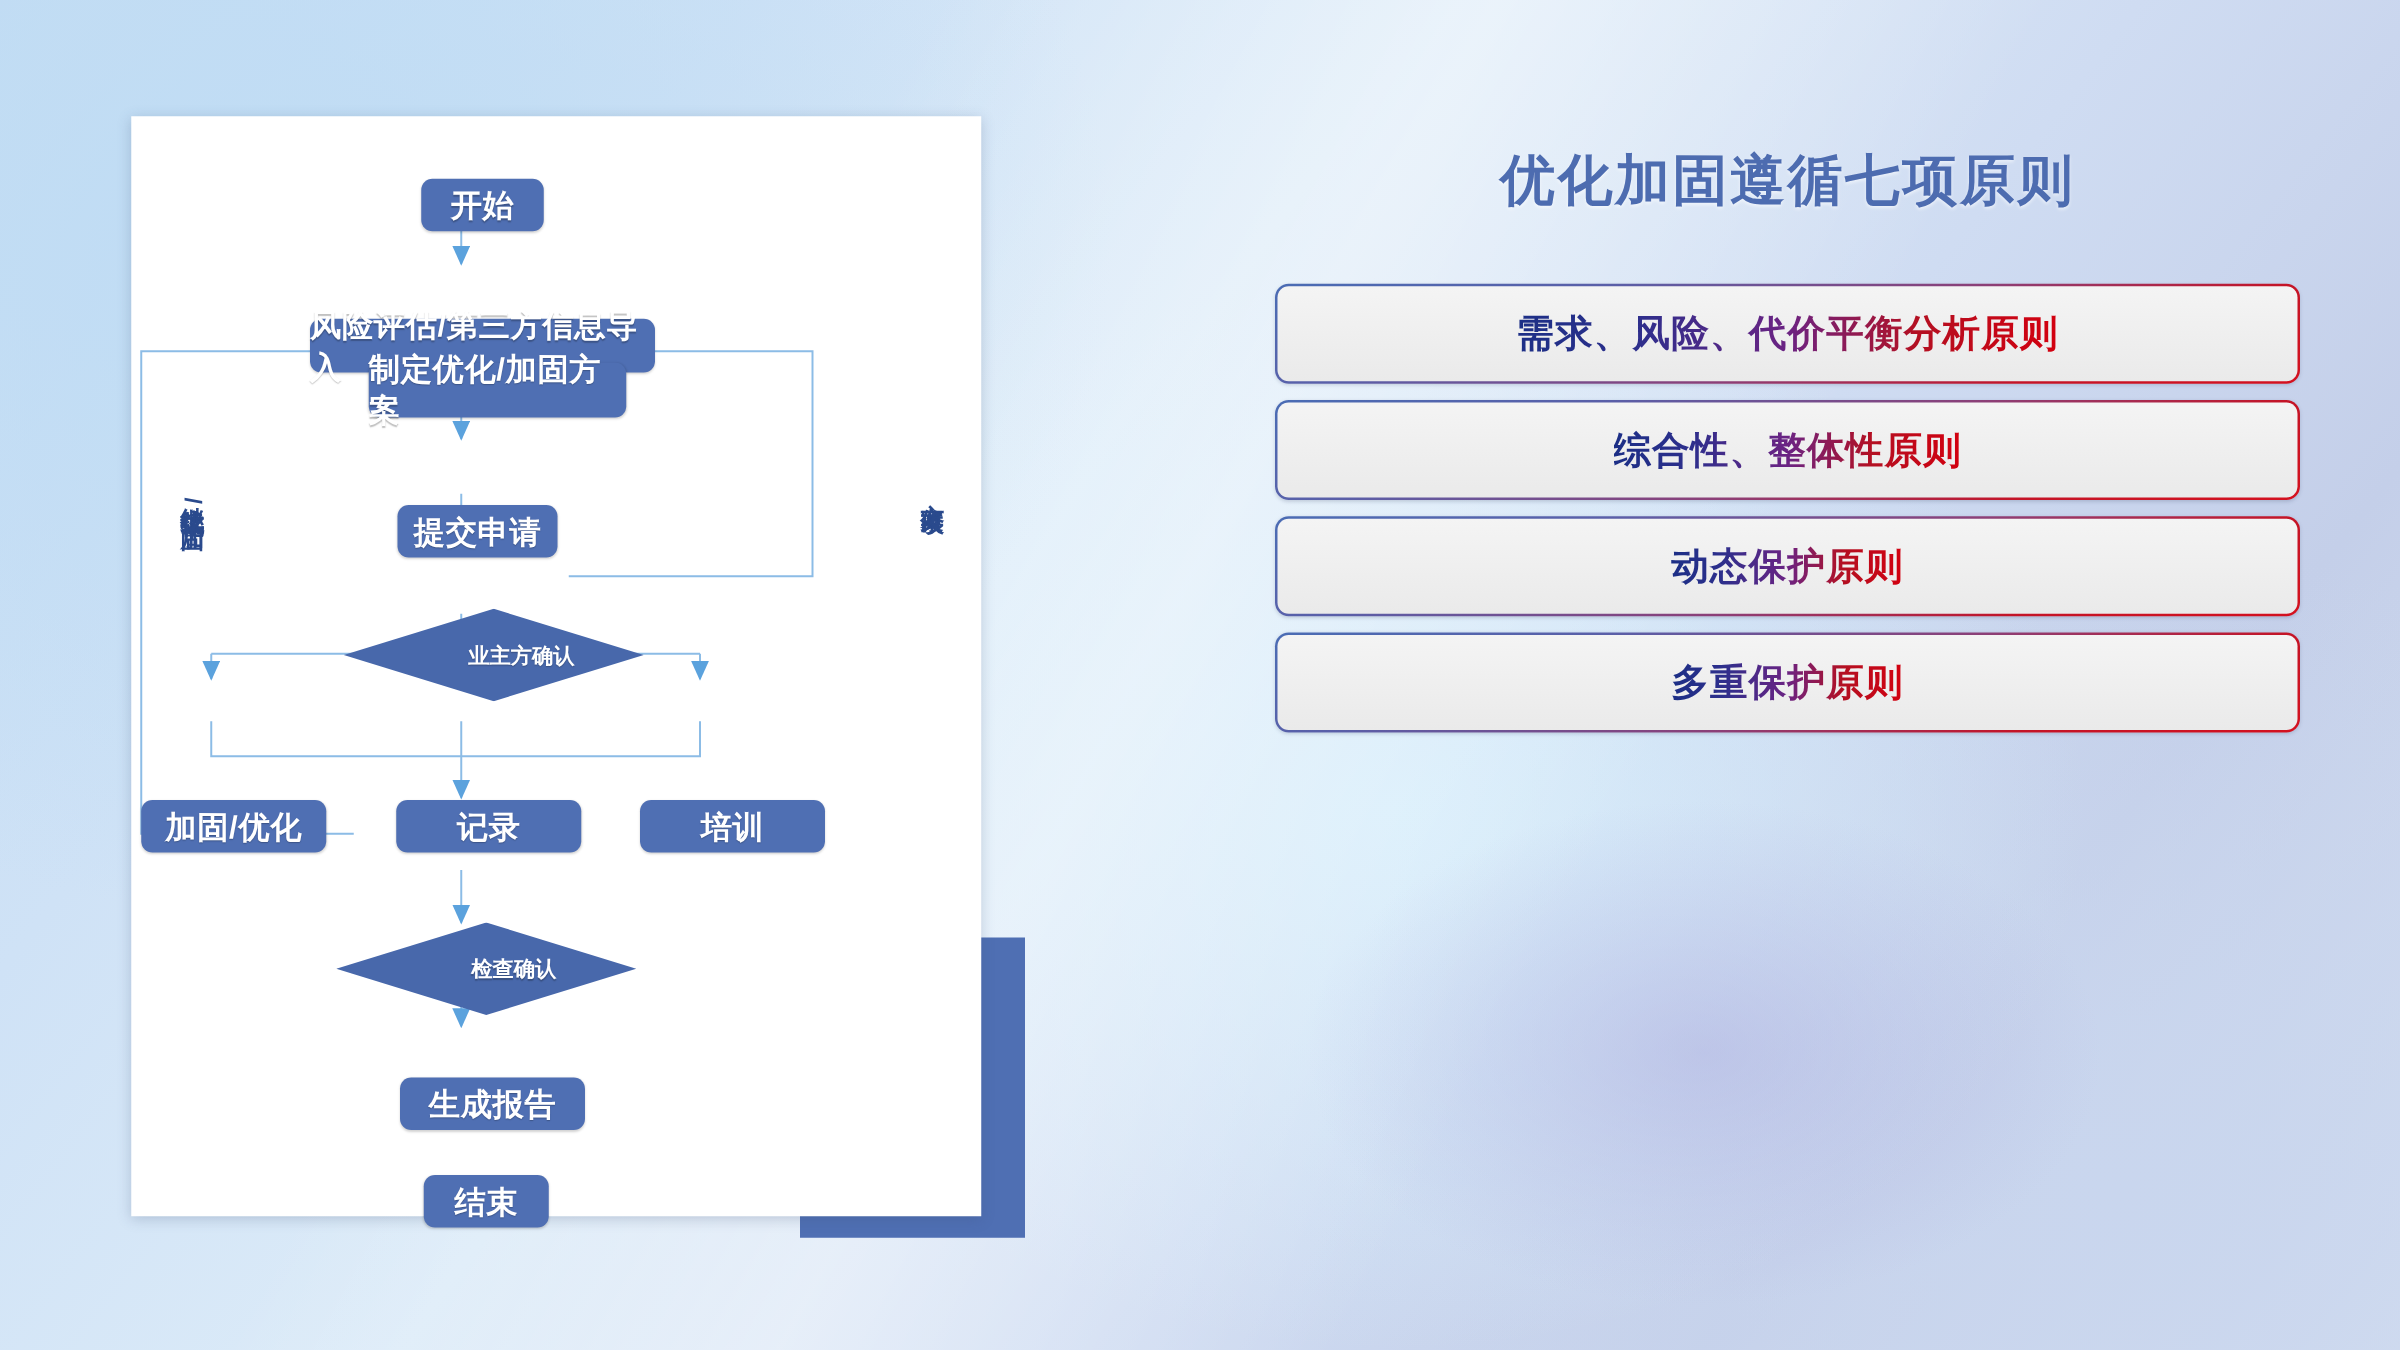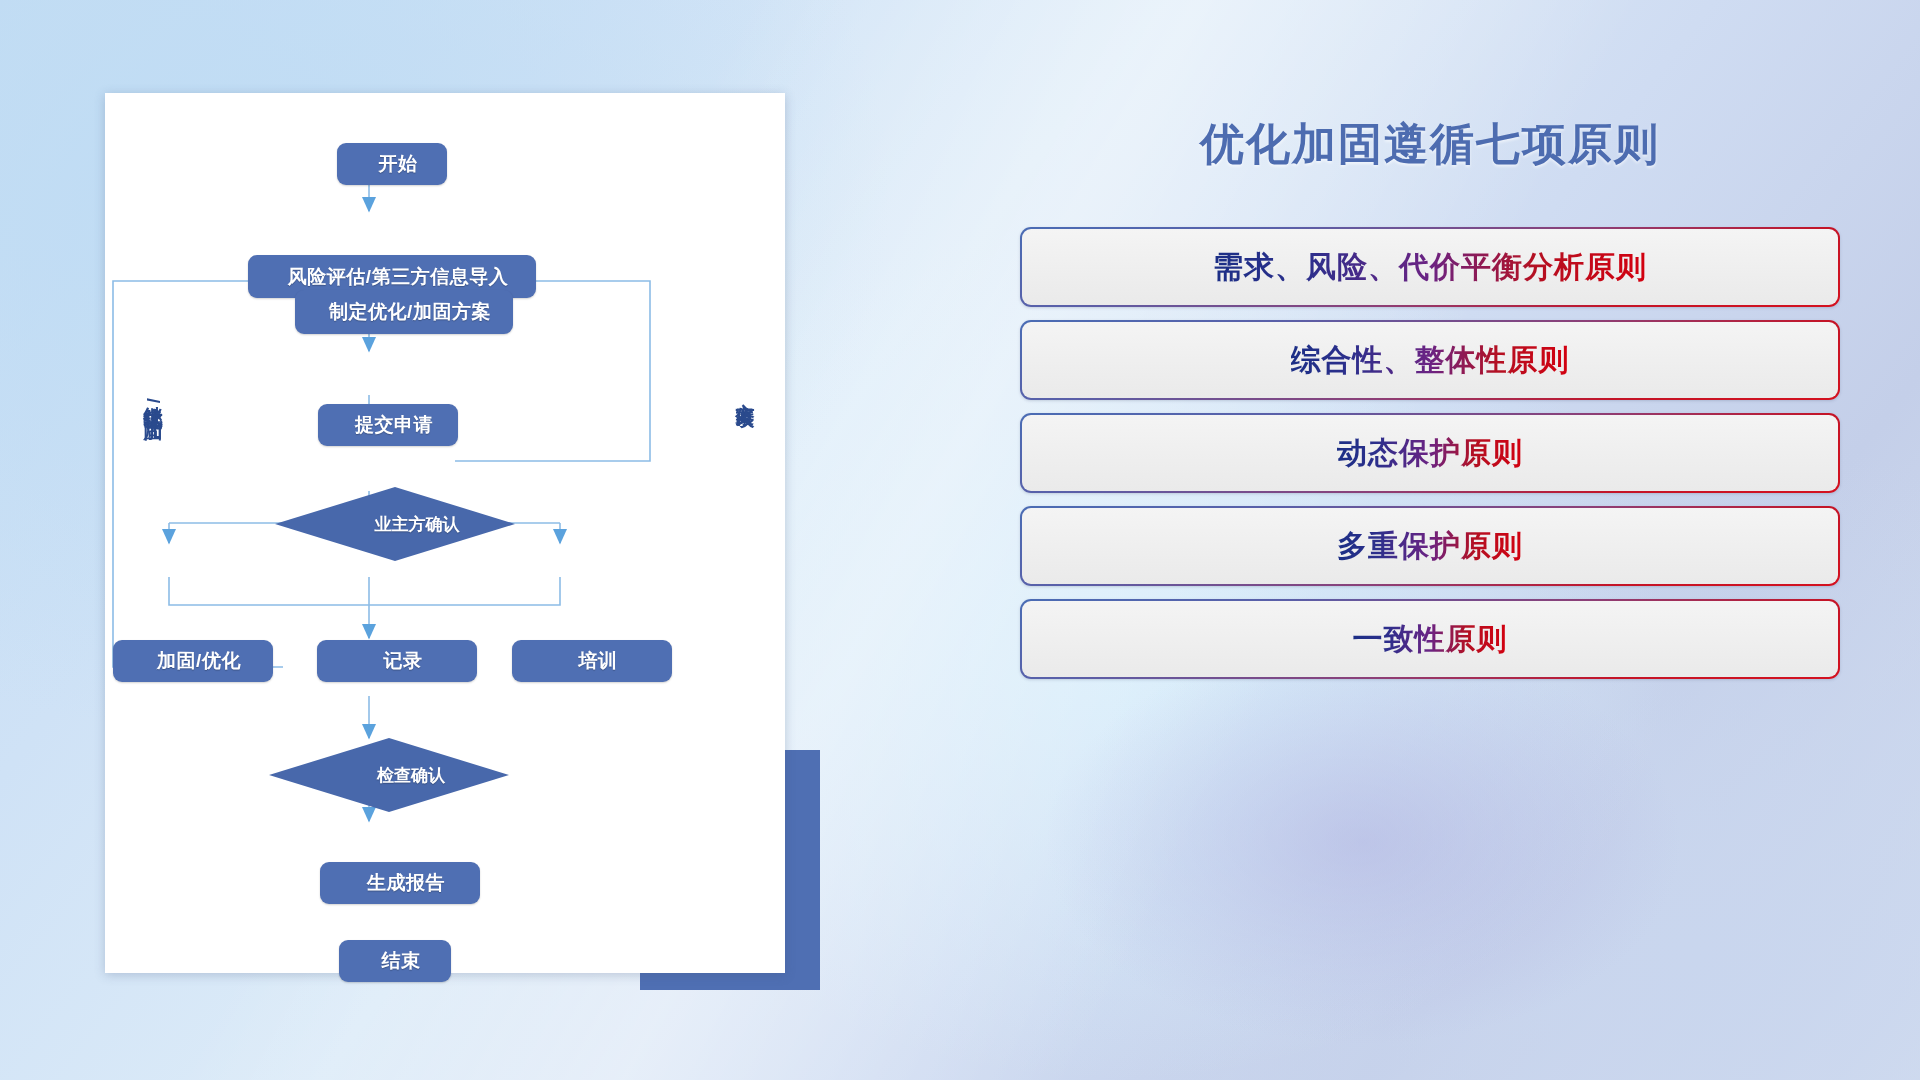--- a/index.html
+++ b/index.html
@@ -42,25 +42,24 @@
   }
   #flow-svg{position:absolute;left:105px;top:93px;width:680px;height:880px;}
 
   .nodebox{
     position:absolute;
     background:#4f6fb3;
     border-radius:9px;
     color:#fff;
     font-weight:bold;
     display:flex;align-items:center;justify-content:center;
-    font-size:19px;
+    font-size:25px;
     letter-spacing:.5px;
     box-shadow:0 1px 2px rgba(0,0,0,.18);
     text-shadow:0 1px 1px rgba(0,0,0,.25);
-    padding-left:12px;
   }
   .diamond-wrap{position:absolute;display:flex;align-items:center;justify-content:center;}
   .diamond-wrap svg{position:absolute;left:0;top:0;}
   .diamond-label{
     position:relative;color:#fff;font-weight:bold;font-size:17px;
     text-shadow:0 1px 1px rgba(0,0,0,.25);
     margin-left:44px;
   }
   .vlabel{
     position:absolute;
@@ -229,22 +228,17 @@
         <span class="pcard-text">动态保护原则</span>
       </div>
     </div>
 
     <div class="pcard">
       <div class="pcard-inner">
         <span class="pcard-text">多重保护原则</span>
       </div>
     </div>
 
-    <div class="pcard">
-      <div class="pcard-inner">
-        <span class="pcard-text">一致性原则</span>
-      </div>
-    </div>
 
 
 
   </div>
 </div>
 
 </body></html>

